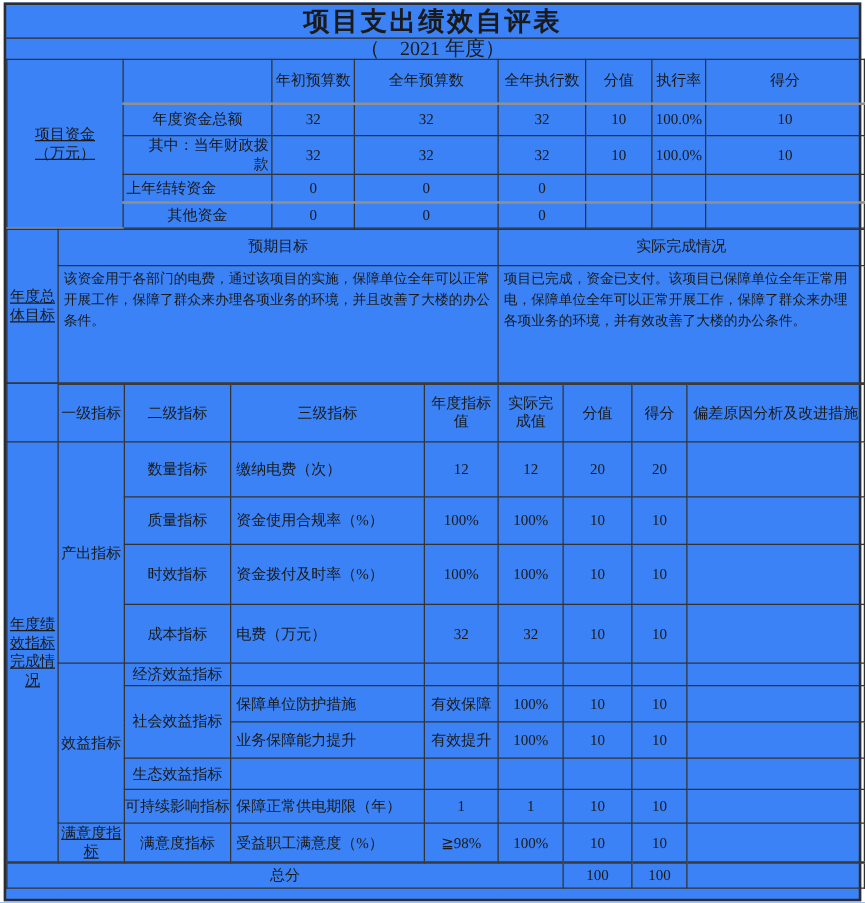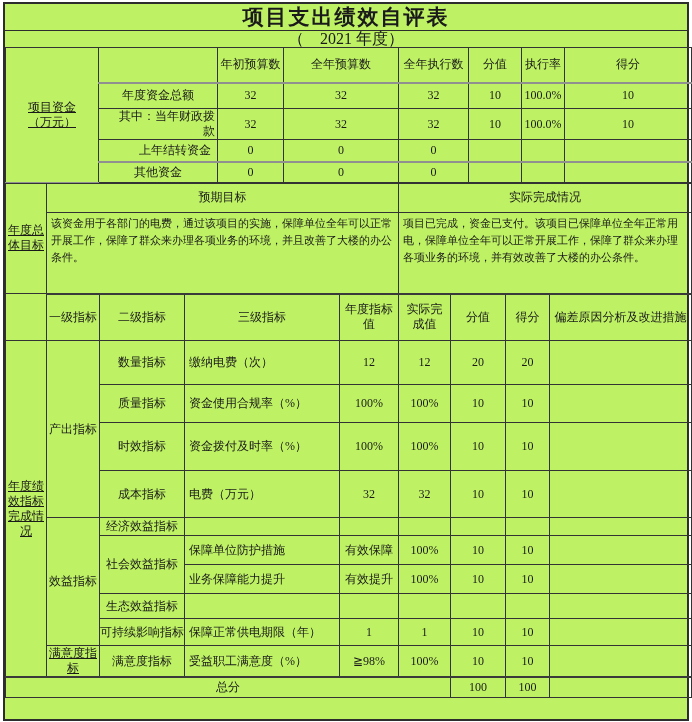--- a/index.html
+++ b/index.html
@@ -3,21 +3,21 @@
 <meta charset="utf-8">
 <style>
   html,body { margin:0; padding:0; }
   body {
     width:692px; height:722px; background:#ffffff; overflow:hidden;
     font-family:"Liberation Serif","DejaVu Serif",serif; color:#1a1a1a;
     position:relative;
   }
   .frame {
     position:absolute; left:3px; top:2px; width:686px; height:719px;
-    box-sizing:border-box; border:2px solid #2d2d2d; background:#bef264;
+    box-sizing:border-box; border:2px solid #2d2d2d; background:#3b82f6;
   }
   .title-row {
     height:26px; border-bottom:1px solid #2d2d2d;
     display:flex; align-items:center; justify-content:center;
     font-size:21px; font-weight:bold; letter-spacing:2px;
   }
   .subtitle-row {
     height:17px; display:flex; align-items:center; justify-content:center;
     font-size:16px;
   }
@@ -33,24 +33,24 @@
   .t-info tr { height:18px; }
   
   .t-fund .tr-head { height:35px; }
   .t-fund .tr-r0 { height:26px; }
   .t-fund .tr-r1 { height:26px; }
   .t-fund .tr-r2 { height:22px; }
   .t-fund .tr-r3 { height:21px; }
   .t-fund .tr-head th, .t-fund .tr-head td { border-bottom:2px solid #909090; }
   .t-fund .tr-r2 td { border-bottom:2px solid #909090; }
   .t-fund .lab-left  { text-align:right;  padding-left:17px;margin-left:40px; }
-  .t-fund .lab-right { text-align:right; padding-right:6px; }
+  .t-fund .lab-right { text-align:left; padding-right:6px; }
   
   .t-goal .tr-head { height:29px; }
-  .t-goal .tr-text { height:81px; }
+  .t-goal .tr-text { height:94px; }
   .t-goal .goal-text {
     vertical-align:top; text-align:left; font-size:11px;
     line-height:17px; padding:2px 4px 0 4px;
   }
   
   .t-ind .tr-head { height:47px;font-family:Liberation Serif, serif; }
   .t-ind .tr-head th { border-top:2px solid #3a3a3a; }
   .t-ind .tr-1  { height:44px; }
   .t-ind .tr-2  { height:38px;padding-left:39px; }
   .t-ind .tr-3  { height:48px; }

